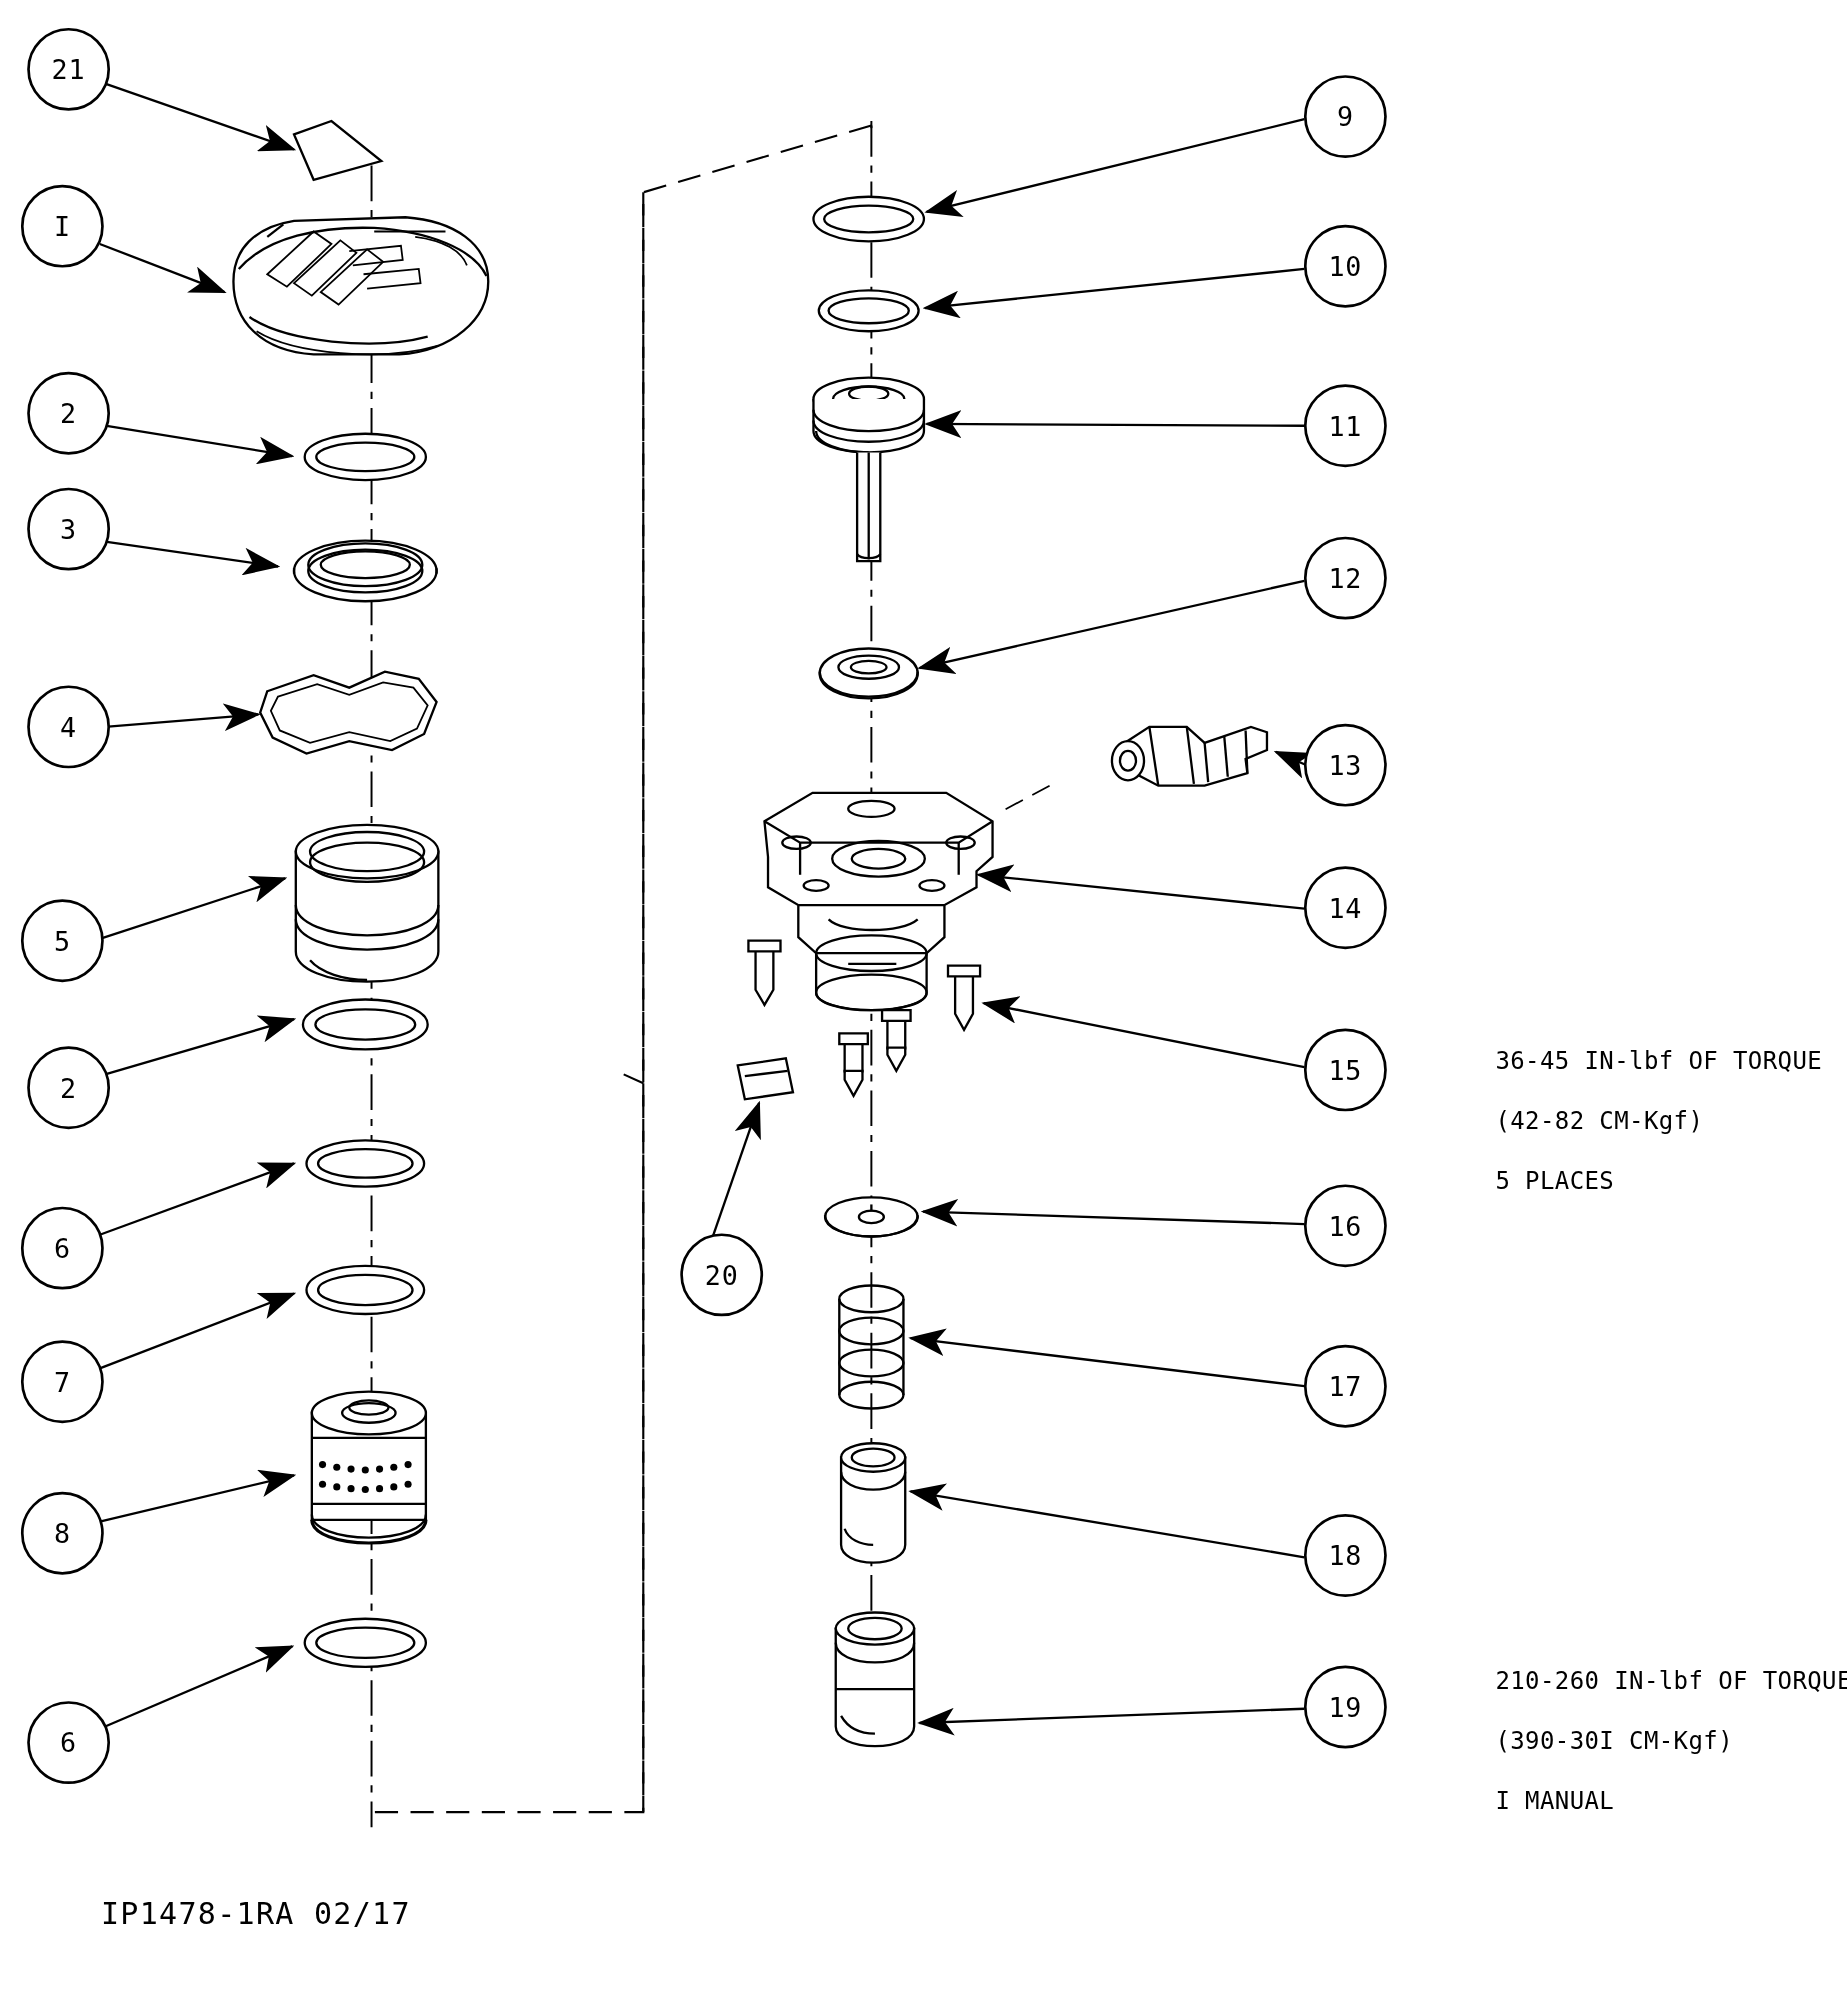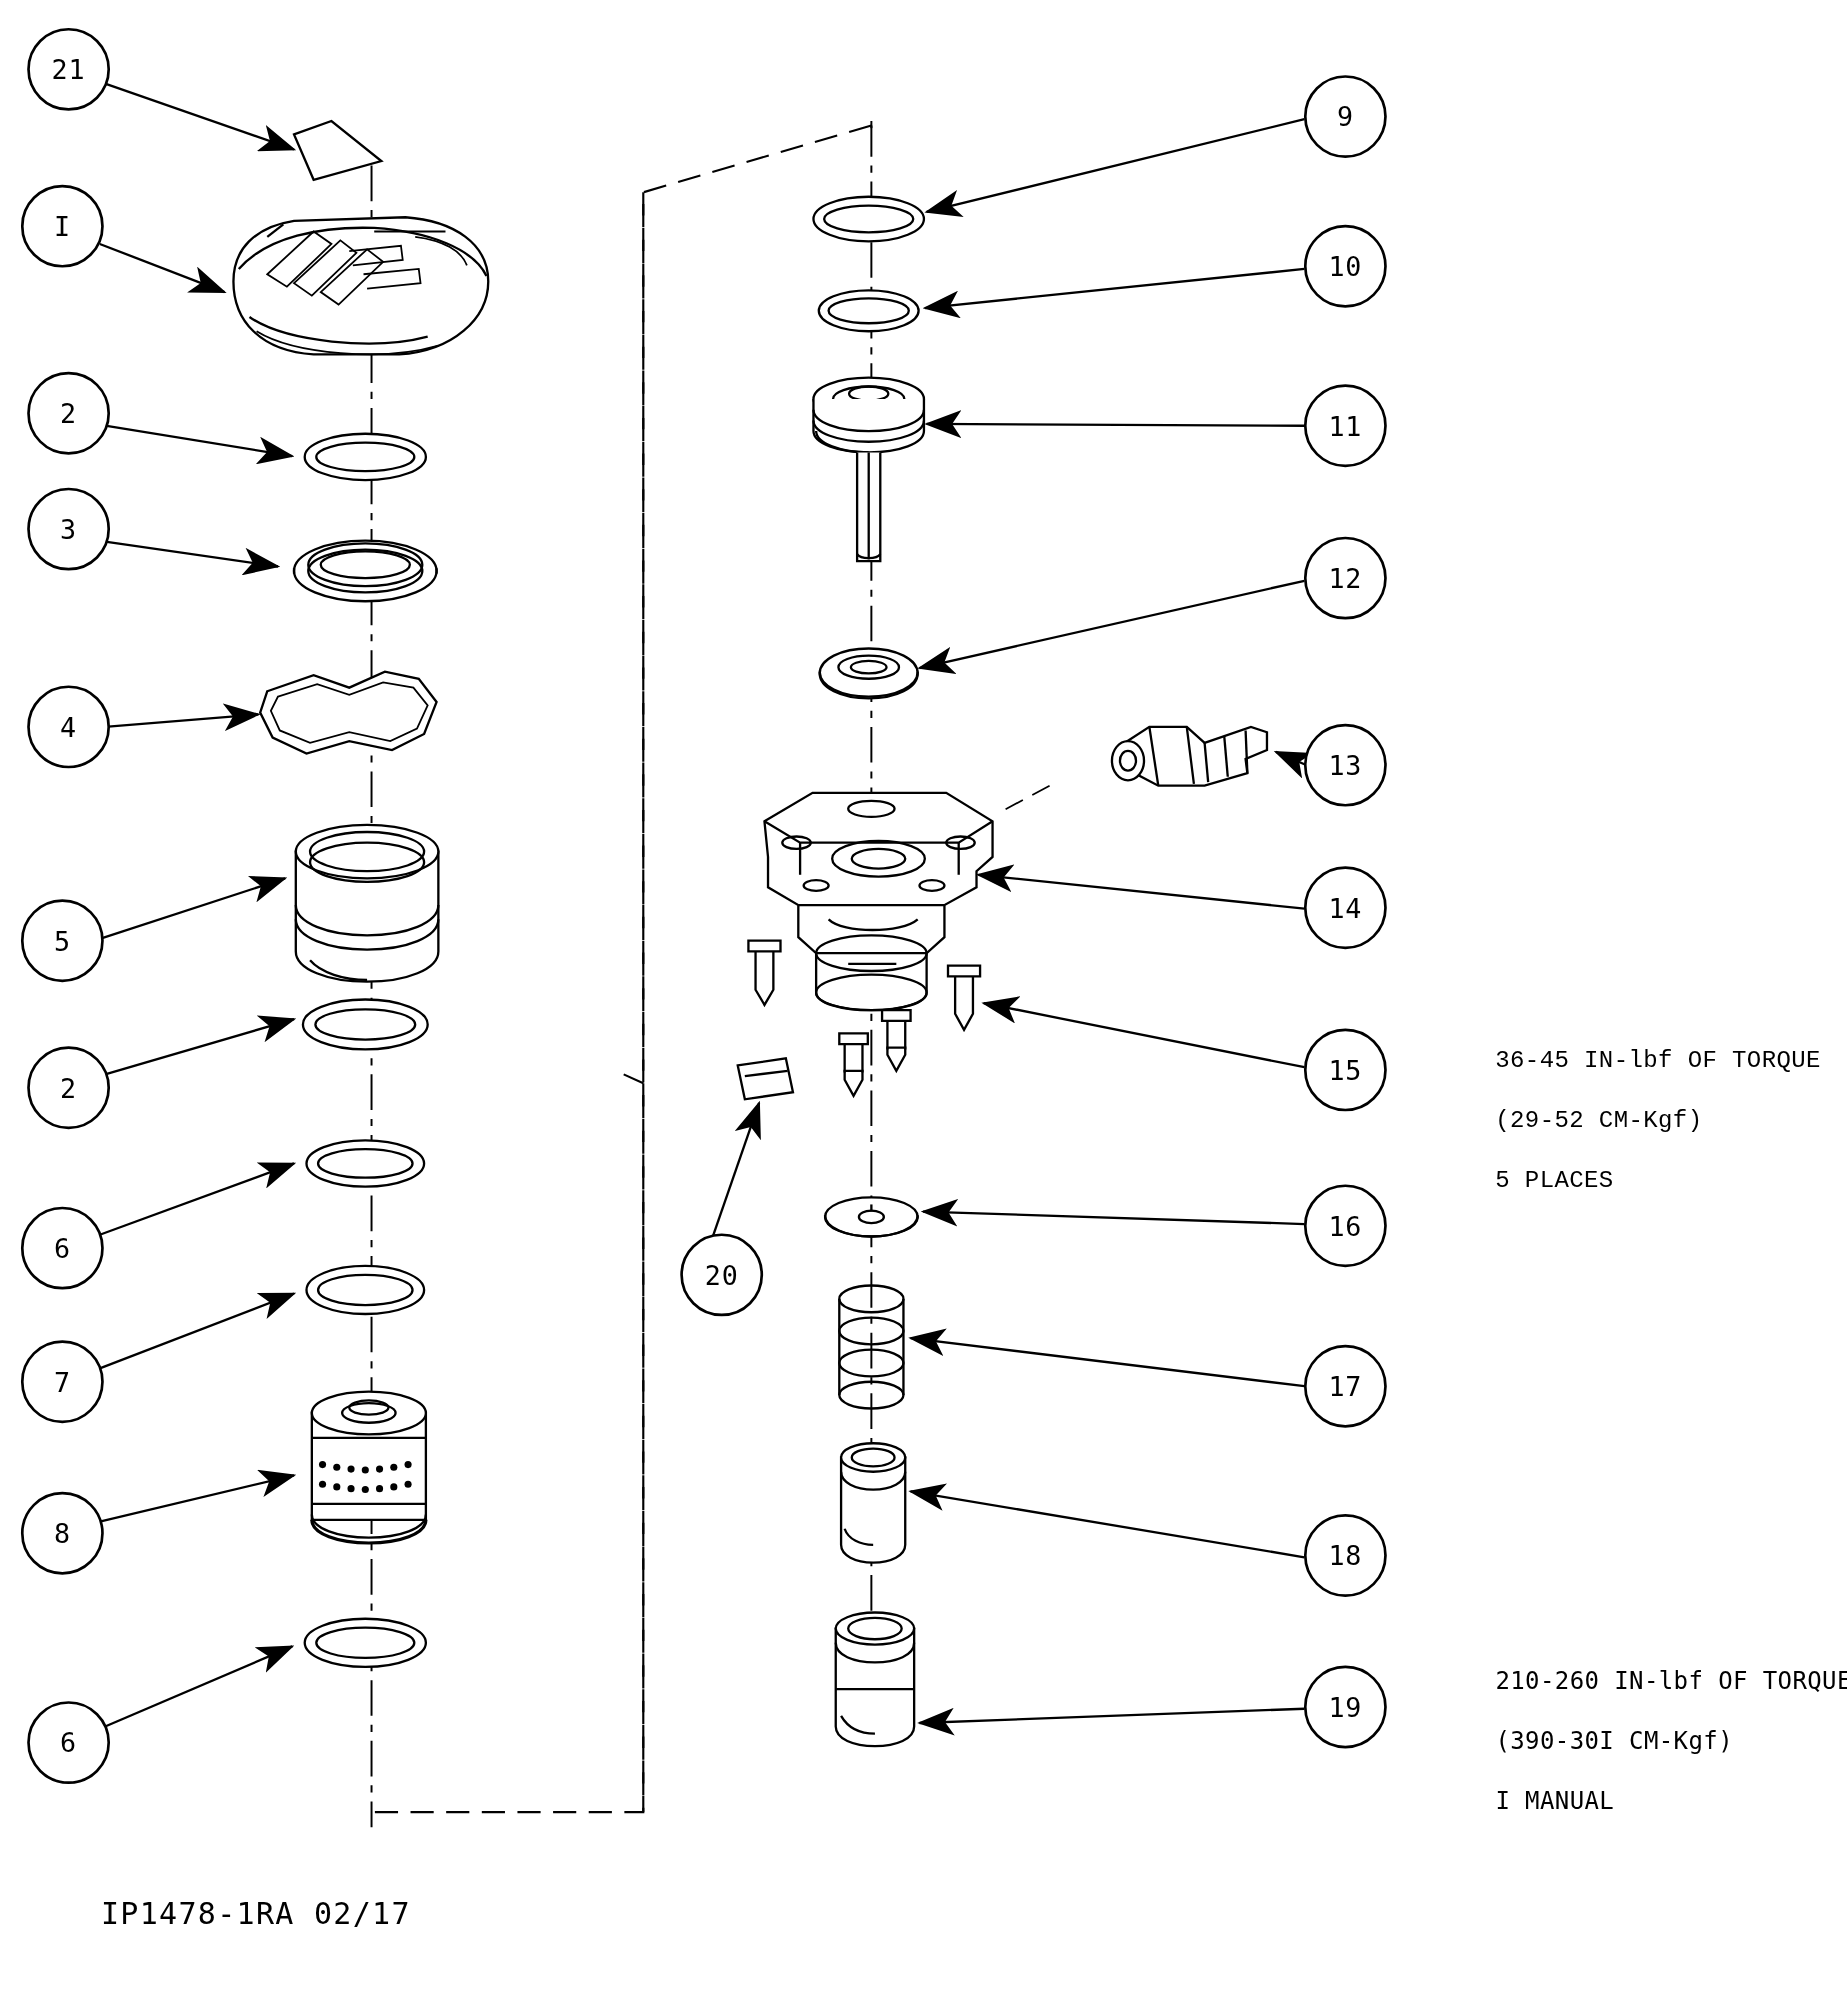--- a/index.html
+++ b/index.html
@@ -430,23 +430,23 @@
           <circle cx="1510" cy="1730" r="45" class="bal"></circle>
           <text x="1510" y="1741" text-anchor="middle" class="balloon-label">18</text>
         </g>
         <g>
           <circle cx="1510" cy="1900" r="45" class="bal"></circle>
           <text x="1510" y="1911" text-anchor="middle" class="balloon-label">19</text>
         </g>
       </g>
   </svg>
 
-  <div class="note-text" style="left:1436px; top:1002px;font-family:Liberation Mono, monospace;" title="torque-note-1">
+  <div class="note-text" style="left:1436px; top:1002px;" title="torque-note-1">
     <span>36-45 IN-lbf OF TORQUE</span><br>
-    <span>(29-52 CM-Kgf)</span><br>
+    <span>(42-82 CM-Kgf)</span><br>
     <span>5 PLACES</span>
   </div>
 
   <div class="note-text" style="left:1436px; top:1622px;">
     <span>210-260 IN-lbf OF TORQUE</span><br>
     <span>(390-30I CM-Kgf)</span><br>
     <span>I MANUAL</span>
   </div>
 
   <div class="footer-text" style="left:55px; top:1882px;margin-left:46px;">IP1478-1RA 02/17</div>

